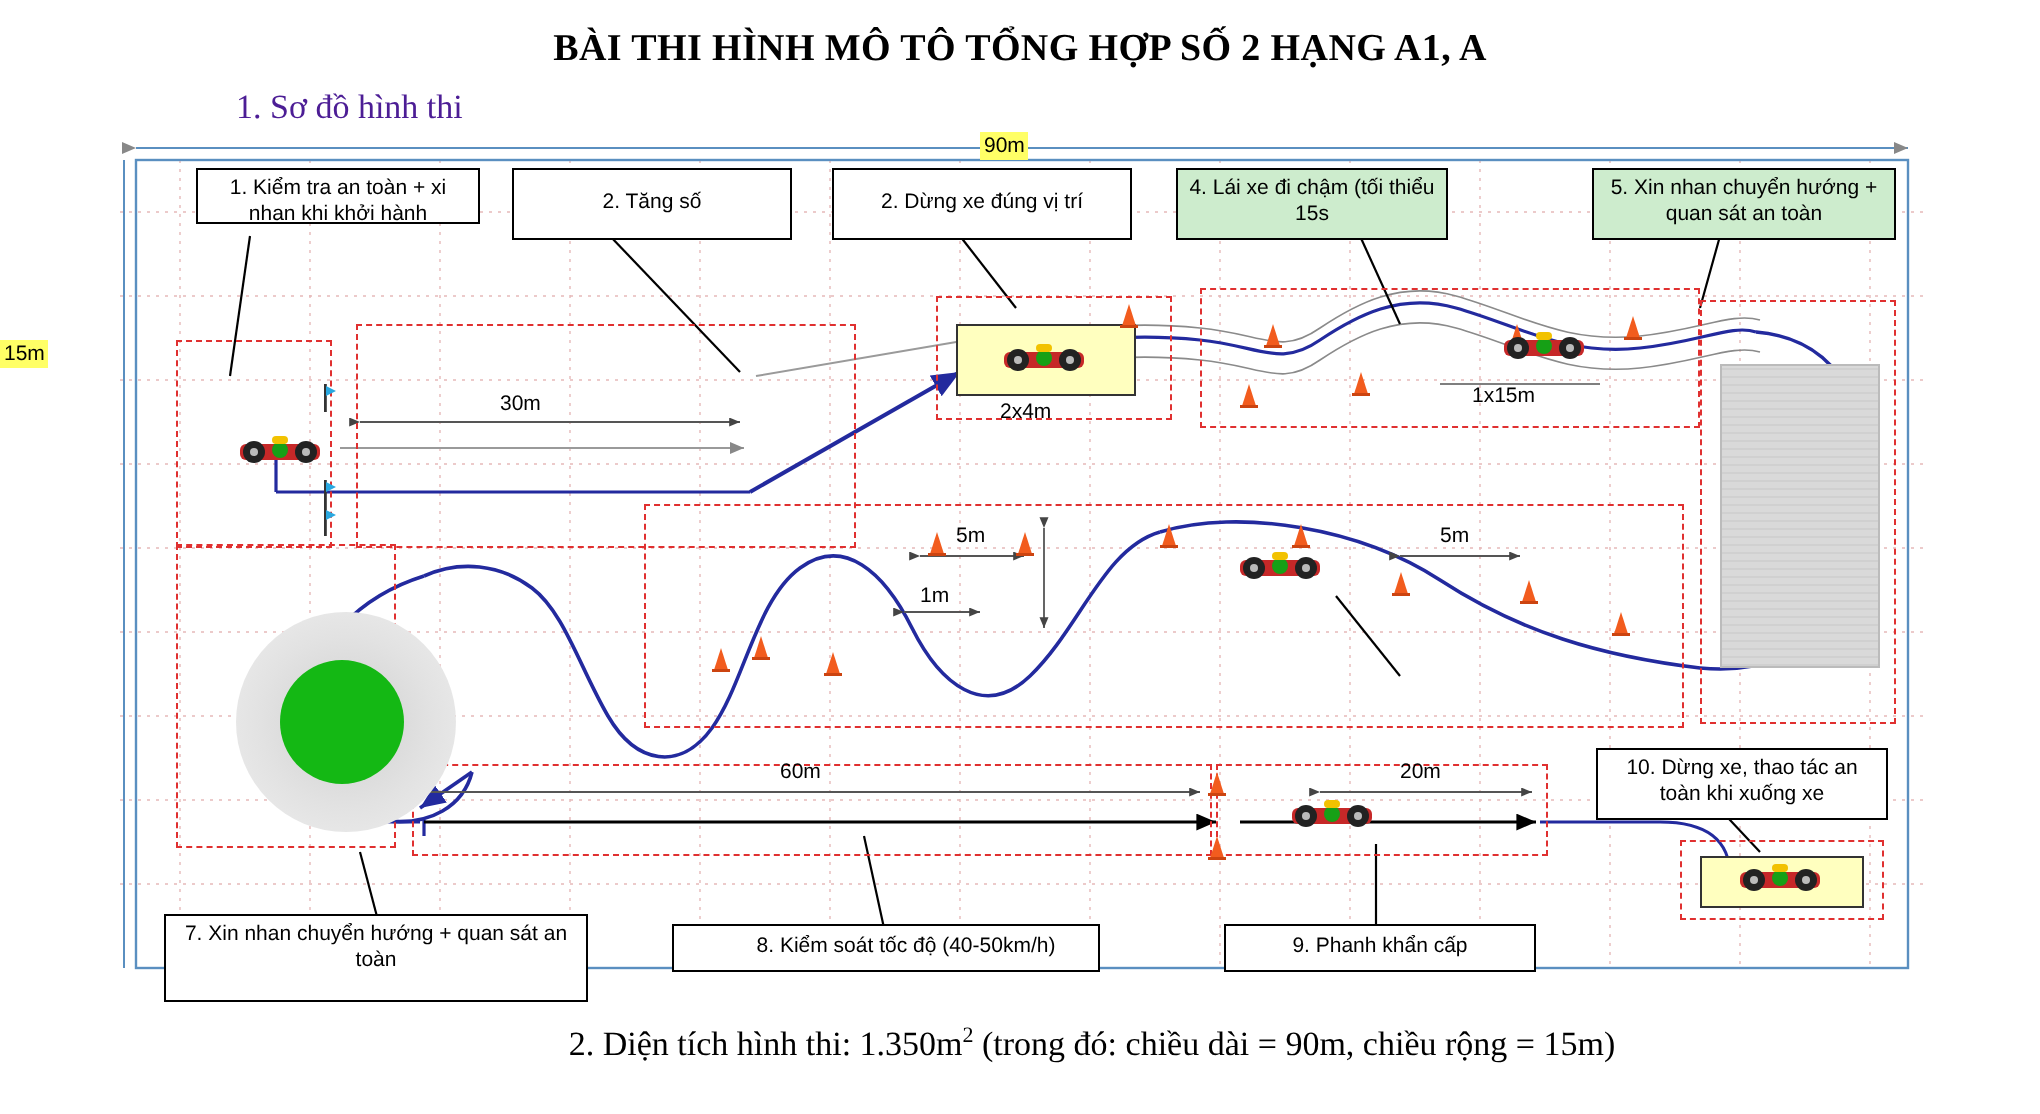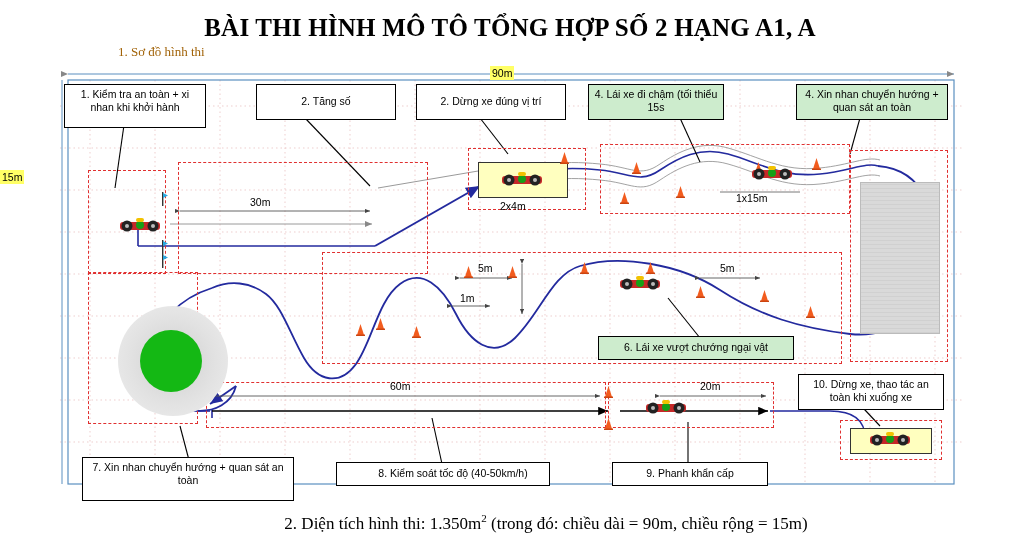--- a/index.html
+++ b/index.html
@@ -7,27 +7,27 @@
     width:1020px;height:557px;
     background:#ffffff;
     font-family:"Liberation Sans", sans-serif;
     position:relative;
     overflow:hidden;
   }
   .title{
     position:absolute;top:14px;left:0;width:1020px;
     text-align:center;
     font-family:"Liberation Serif", serif;
-    font-weight:bold;font-size:25px;color:#000;
+    font-weight:bold;font-size:19px;color:#000;
     letter-spacing:.2px;
   }
   .subtitle{
     position:absolute;top:44px;left:118px;
     font-family:"Liberation Serif", serif;
-    font-size:13px;color:#a16207;
+    font-size:17px;color:#4c1d95;
   }
   .footer{
     position:absolute;top:512px;left:0;width:1020px;text-align:center;
     font-family:"Liberation Serif", serif;font-size:17px;color:#000;padding-left:36px;
   }
   .footer sup{font-size:11px;vertical-align:super;}
 
   
   #canvas{
     position:absolute;left:60px;top:66px;width:902px;height:432px;
@@ -364,26 +364,25 @@
 
   <div class="dimtext" style="left:190px;top:130px;">30m</div>
   <div class="dimtext" style="left:440px;top:134px;">2x4m</div>
   <div class="dimtext" style="left:676px;top:126px;">1x15m</div>
   <div class="dimtext" style="left:418px;top:196px;">5m</div>
   <div class="dimtext" style="left:660px;top:196px;">5m</div>
   <div class="dimtext" style="left:400px;top:226px;">1m</div>
   <div class="dimtext" style="left:330px;top:314px;">60m</div>
   <div class="dimtext" style="left:640px;top:314px;">20m</div>
 
-  <div class="lbl" style="left:4px;top:18px;width:142px;height:44px;">1. Kiểm tra an toàn + xi nhan khi khởi hành</div>
+  <div class="lbl" style="left:38px;top:18px;width:142px;height:28px;">1. Kiểm tra an toàn + xi nhan khi khởi hành</div>
   <div class="lbl" style="left:196px;top:18px;width:140px;height:36px;display:flex;align-items:center;justify-content:center;">2. Tăng số</div>
   <div class="lbl" style="left:356px;top:18px;width:150px;height:36px;display:flex;align-items:center;justify-content:center;">2. Dừng xe đúng vị trí</div>
   <div class="lbl green" style="left:528px;top:18px;width:136px;height:36px;">4. Lái xe đi chậm (tối thiểu 15s</div>
-  <div class="lbl green" style="left:736px;top:18px;width:152px;height:36px;">4. Xin nhan chuyển hướng + quan sát an toàn</div>
-  <div class="lbl green" style="left:538px;top:270px;width:196px;height:24px;display:flex;align-items:center;justify-content:center;">6. Lái xe vượt chướng ngại vật</div>
+  <div class="lbl green" style="left:736px;top:18px;width:152px;height:36px;">5. Xin nhan chuyển hướng + quan sát an toàn</div>
   <div class="lbl" style="left:22px;top:391px;width:212px;height:44px;">7. Xin nhan chuyển hướng + quan sát an toàn</div>
   <div class="lbl" style="left:276px;top:396px;width:214px;height:24px;display:flex;align-items:center;justify-content:center;padding-left:24px;">8. Kiểm soát tốc độ (40-50km/h)</div>
   <div class="lbl" style="left:552px;top:396px;width:156px;height:24px;display:flex;align-items:center;justify-content:center;">9. Phanh khẩn cấp</div>
   <div class="lbl" style="left:738px;top:308px;width:146px;height:36px;">10. Dừng xe, thao tác an toàn khi xuống xe</div>
 
 </div>
 
 <div class="footer">
   <span>2. Diện tích hình thi: 1.350m</span><sup>2</sup><span> (trong đó: chiều dài = 90m, chiều rộng = 15m)</span>
 </div>

